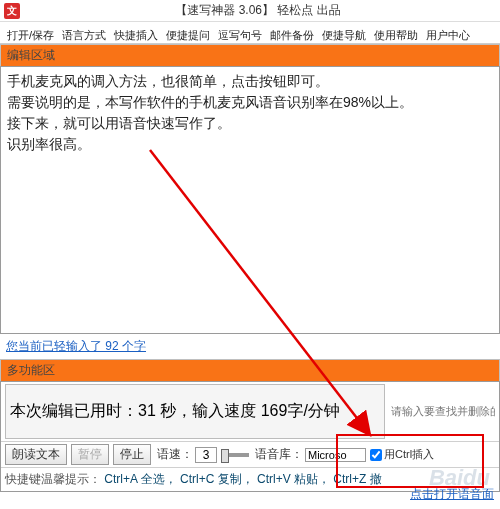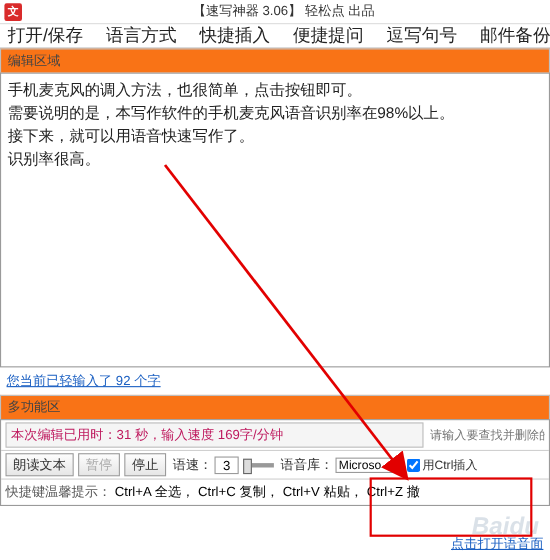--- a/index.html
+++ b/index.html
@@ -1,40 +1,40 @@
 <!DOCTYPE html>
 <html><head>
 <meta charset="utf-8">
 <style>
   *{box-sizing:border-box;margin:0;padding:0;font-family:"Microsoft YaHei",SimSun,sans-serif;}
   body{width:500px;height:509px;background:#fff;font-size:12px;color:#333;position:relative;overflow:hidden;}
   .titlebar{height:22px;display:flex;align-items:center;padding:0 4px;border-bottom:1px solid #ddd;}
   .app-icon{width:16px;height:16px;background:#d92b2b;display:flex;align-items:center;justify-content:center;color:#fff;font-size:10px;border-radius:2px;font-weight:bold;}
   .title-center{flex:1;text-align:center;font-size:12px;color:#333;}
-  .menubar{height:22px;display:flex;align-items:flex-end;padding:0 4px;gap:15px;border-bottom:1px solid #ccc;font-size:16px;color:#222;}
+  .menubar{height:22px;display:flex;align-items:flex-end;padding:0 4px;gap:2px;border-bottom:1px solid #ccc;font-size:11px;color:#222;}
   .menubar span{padding:0 3px;white-space:nowrap;}
   .panel-label{background:#f97316;border:1px solid #bfbfbf;border-bottom:none;padding:2px 6px;font-size:12px;color:#444;}
   .editor{border:1px solid #9a9a9a;height:268px;padding:4px 6px;font-size:14px;line-height:1.5;color:#222;overflow:hidden;font-family:SimSun,serif;}
   .status-link{color:#1a5fc2;text-decoration:underline;font-size:12px;padding:4px 6px;display:block;}
   .multi{border:1px solid #9a9a9a;border-top:1px solid #9a9a9a;}
   .row{display:flex;align-items:center;padding:2px 4px;border-top:1px solid #d0d0d0;}
   .row:first-child{border-top:none;}
-  .speed-box{flex:1;border:1px solid #bcbcbc;padding:2px 4px;color:#be185d;background:#f5f5f5;font-size:12px;}
+  .speed-box{flex:1;border:1px solid #bcbcbc;padding:16px 4px;color:#000000;background:#f5f5f5;font-size:16px;}
   .hint-right{width:110px;font-size:11px;color:#777;padding-left:6px;white-space:nowrap;overflow:hidden;}
   .btn{border:1px solid #9a9a9a;background:linear-gradient(#fdfdfd,#e6e6e6);padding:1px 6px;font-size:12px;color:#333;margin-right:4px;}
   .btn.disabled{color:#aaa;}
   .lbl{font-size:12px;color:#333;margin:0 2px;}
   .num-input{width:22px;border:1px solid #9a9a9a;padding:0 2px;font-size:12px;text-align:center;}
   .slider{width:28px;height:4px;background:#999;position:relative;margin:0 4px;}
   .slider::after{content:"";position:absolute;left:0;top:-4px;width:6px;height:12px;background:#ddd;border:1px solid #666;}
   .combo{border:1px solid #9a9a9a;font-size:11px;padding:0 2px;width:61px;background:#fff;}
   .chk{display:inline-flex;align-items:center;margin-left:4px;font-size:11px;}
   .chk input{margin-right:2px;width:12px;height:12px;}
   .tips{font-size:12px;color:#555;padding:3px 4px;border-top:1px solid #d0d0d0;white-space:nowrap;overflow:hidden;}
-  .tips-blue{color:#000000;}
+  .tips-blue{color:#0c4a6e;}
   .foot-right{position:absolute;right:6px;bottom:6px;font-size:12px;color:#1a5fc2;text-decoration:underline;}
   .watermark{position:absolute;right:10px;bottom:18px;font-size:22px;color:rgba(150,170,190,0.35);font-style:italic;font-weight:bold;pointer-events:none;}
   
   .red-box{position:absolute;border:2px solid #e20000;pointer-events:none;}
   .red-arrow{position:absolute;pointer-events:none;}
 </style>
 </head>
 <body>
 
 <div class="titlebar">

